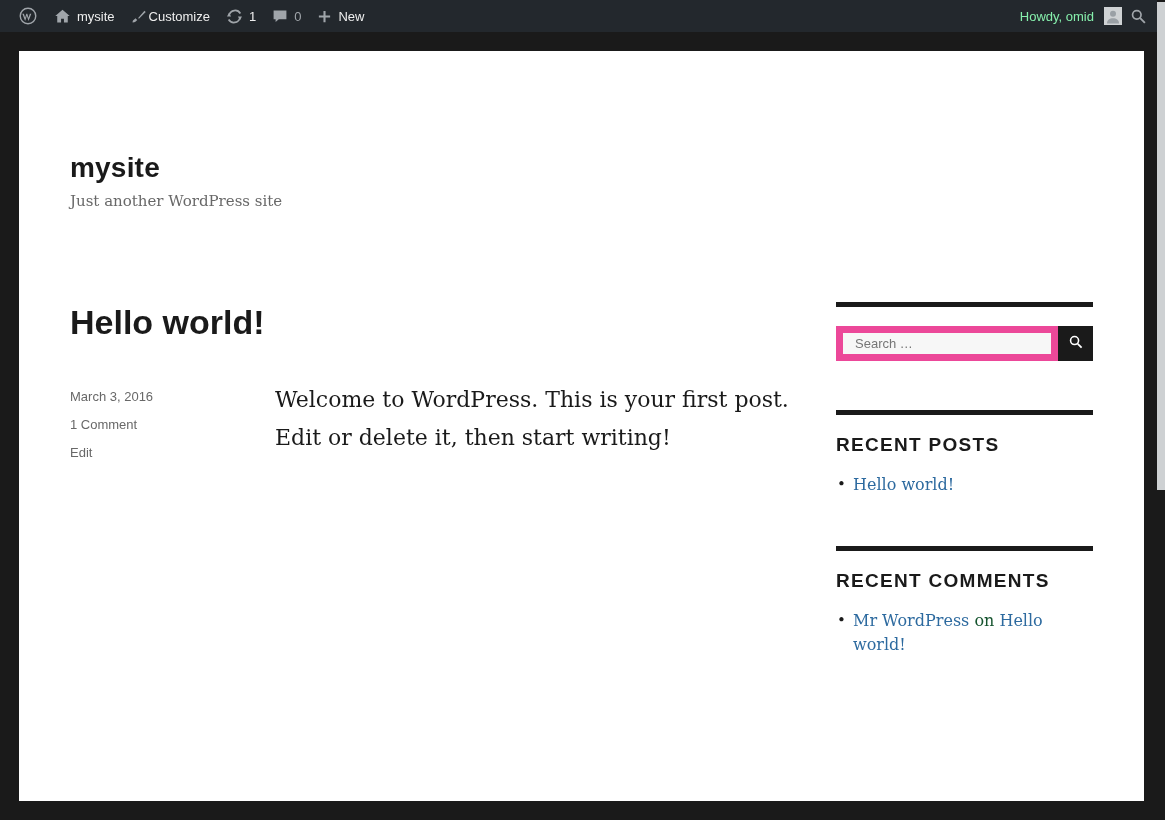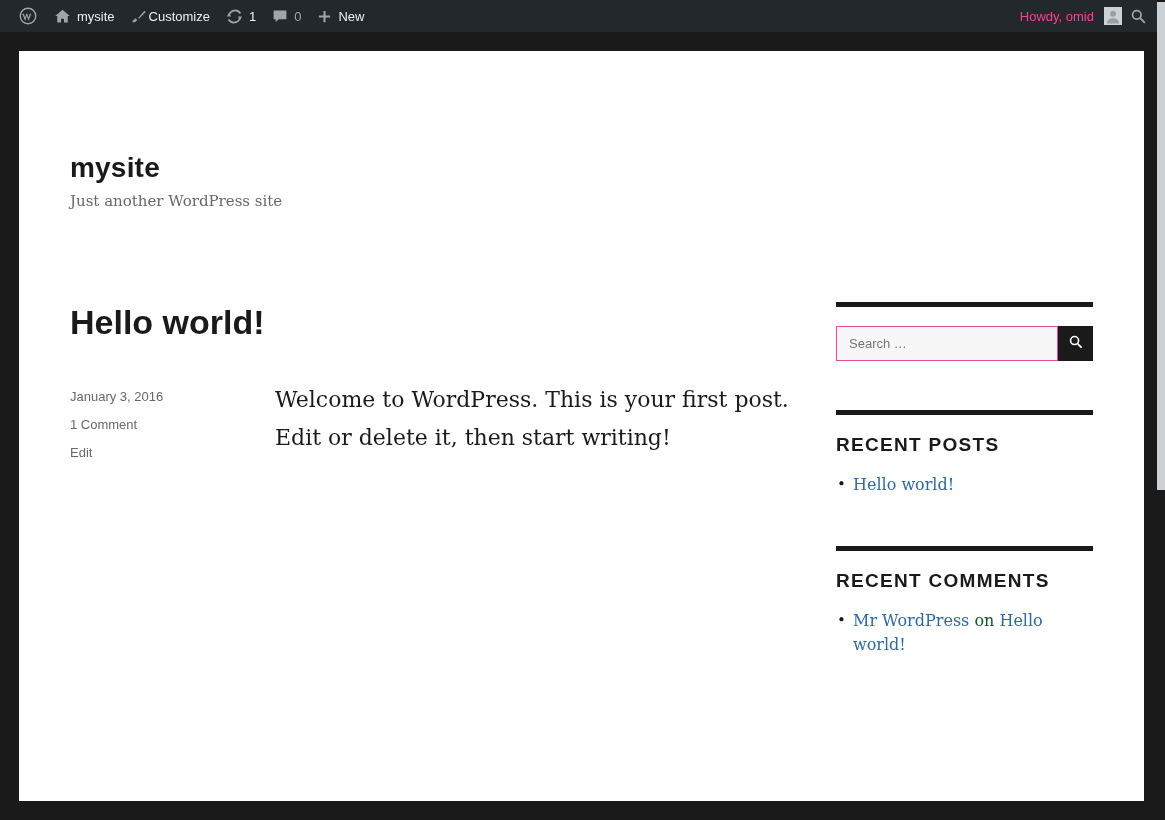--- a/index.html
+++ b/index.html
@@ -14,21 +14,21 @@
   }
   .ab-left{ display:flex; align-items:center; height:32px; }
   .ab-item{
     display:flex; align-items:center; gap:6px; height:32px; padding:0 8px;
     color:#eee; font-size:13px; cursor:pointer; white-space:nowrap;
   }
   .ab-item svg{ display:block; }
   .ab-icon{ fill:#a0a5aa; stroke:#a0a5aa; }
   .ab-count-dim{ color:#a0a5aa; }
   .ab-right{ margin-left:auto; display:flex; align-items:center; gap:8px; height:32px; }
-  .ab-howdy{ color:#ec4899; font-size:13px; padding:0 2px; cursor:pointer; }
+  .ab-howdy{ color:#86efac; font-size:13px; padding:0 2px; cursor:pointer; }
   .ab-avatar{ width:18px; height:18px; background:#cfd2d4; display:block; cursor:pointer; }
 
   
   .scrollbar{ position:absolute; top:0; right:0; width:8px; height:820px; background:#1a1a1a; }
   .scrollbar-thumb{ position:absolute; top:2px; left:0; width:8px; height:488px; background:#ced1d3; }
 
   
   .site{
     position:absolute; left:19px; top:51px; width:1125px; height:750px;
     background:#fff; padding:100px 51px 0 51px;
@@ -53,21 +53,21 @@
   .entry-content{
     flex:1; font-family:"DejaVu Serif", serif; font-size:22px; line-height:1.72;
     color:#1a1a1a; margin-top:-5px;
   }
 
   
   .sidebar-col{ width:257px; margin-left:auto; }
   .widget{ border-top:5px solid #1a1a1a; padding-top:19px; margin-bottom:49px; }
   .search-form{ display:flex; }
   .search-input{
-    flex:1; height:35px; background:#f7f7f7; border:1px solid #ec4899;
+    flex:1; height:35px; background:#f7f7f7; border:7px solid #ec4899;
     padding:0 12px; font-family:"Liberation Sans", sans-serif; font-size:13px; color:#686868;
     outline:none; min-width:0;
   }
   .search-input::placeholder{ color:#767676; opacity:1; }
   .search-submit{
     width:35px; height:35px; flex:none; background:#1a1a1a; border:0; cursor:pointer;
     display:flex; align-items:center; justify-content:center;
   }
   .widget-title{
     font-size:19px; font-weight:700; letter-spacing:1.3px; color:#1a1a1a;
@@ -180,21 +180,21 @@
     <p class="site-tagline">Just another WordPress site</p>
   </header>
 
   <div class="main">
 
     <div class="content-col">
       <article>
         <h2 class="entry-title">Hello world!</h2>
         <div class="entry-row">
           <div class="meta-col">
-            <div class="meta-item">January 3, 2016</div>
+            <div class="meta-item">March 3, 2016</div>
             <div class="meta-item">1 Comment</div>
             <div class="meta-item">Edit</div>
           </div>
           <div class="entry-content">
             <p>Welcome to WordPress. This is your first post. Edit or delete it, then start writing!</p>
           </div>
         </div>
       </article>
     </div>
 

